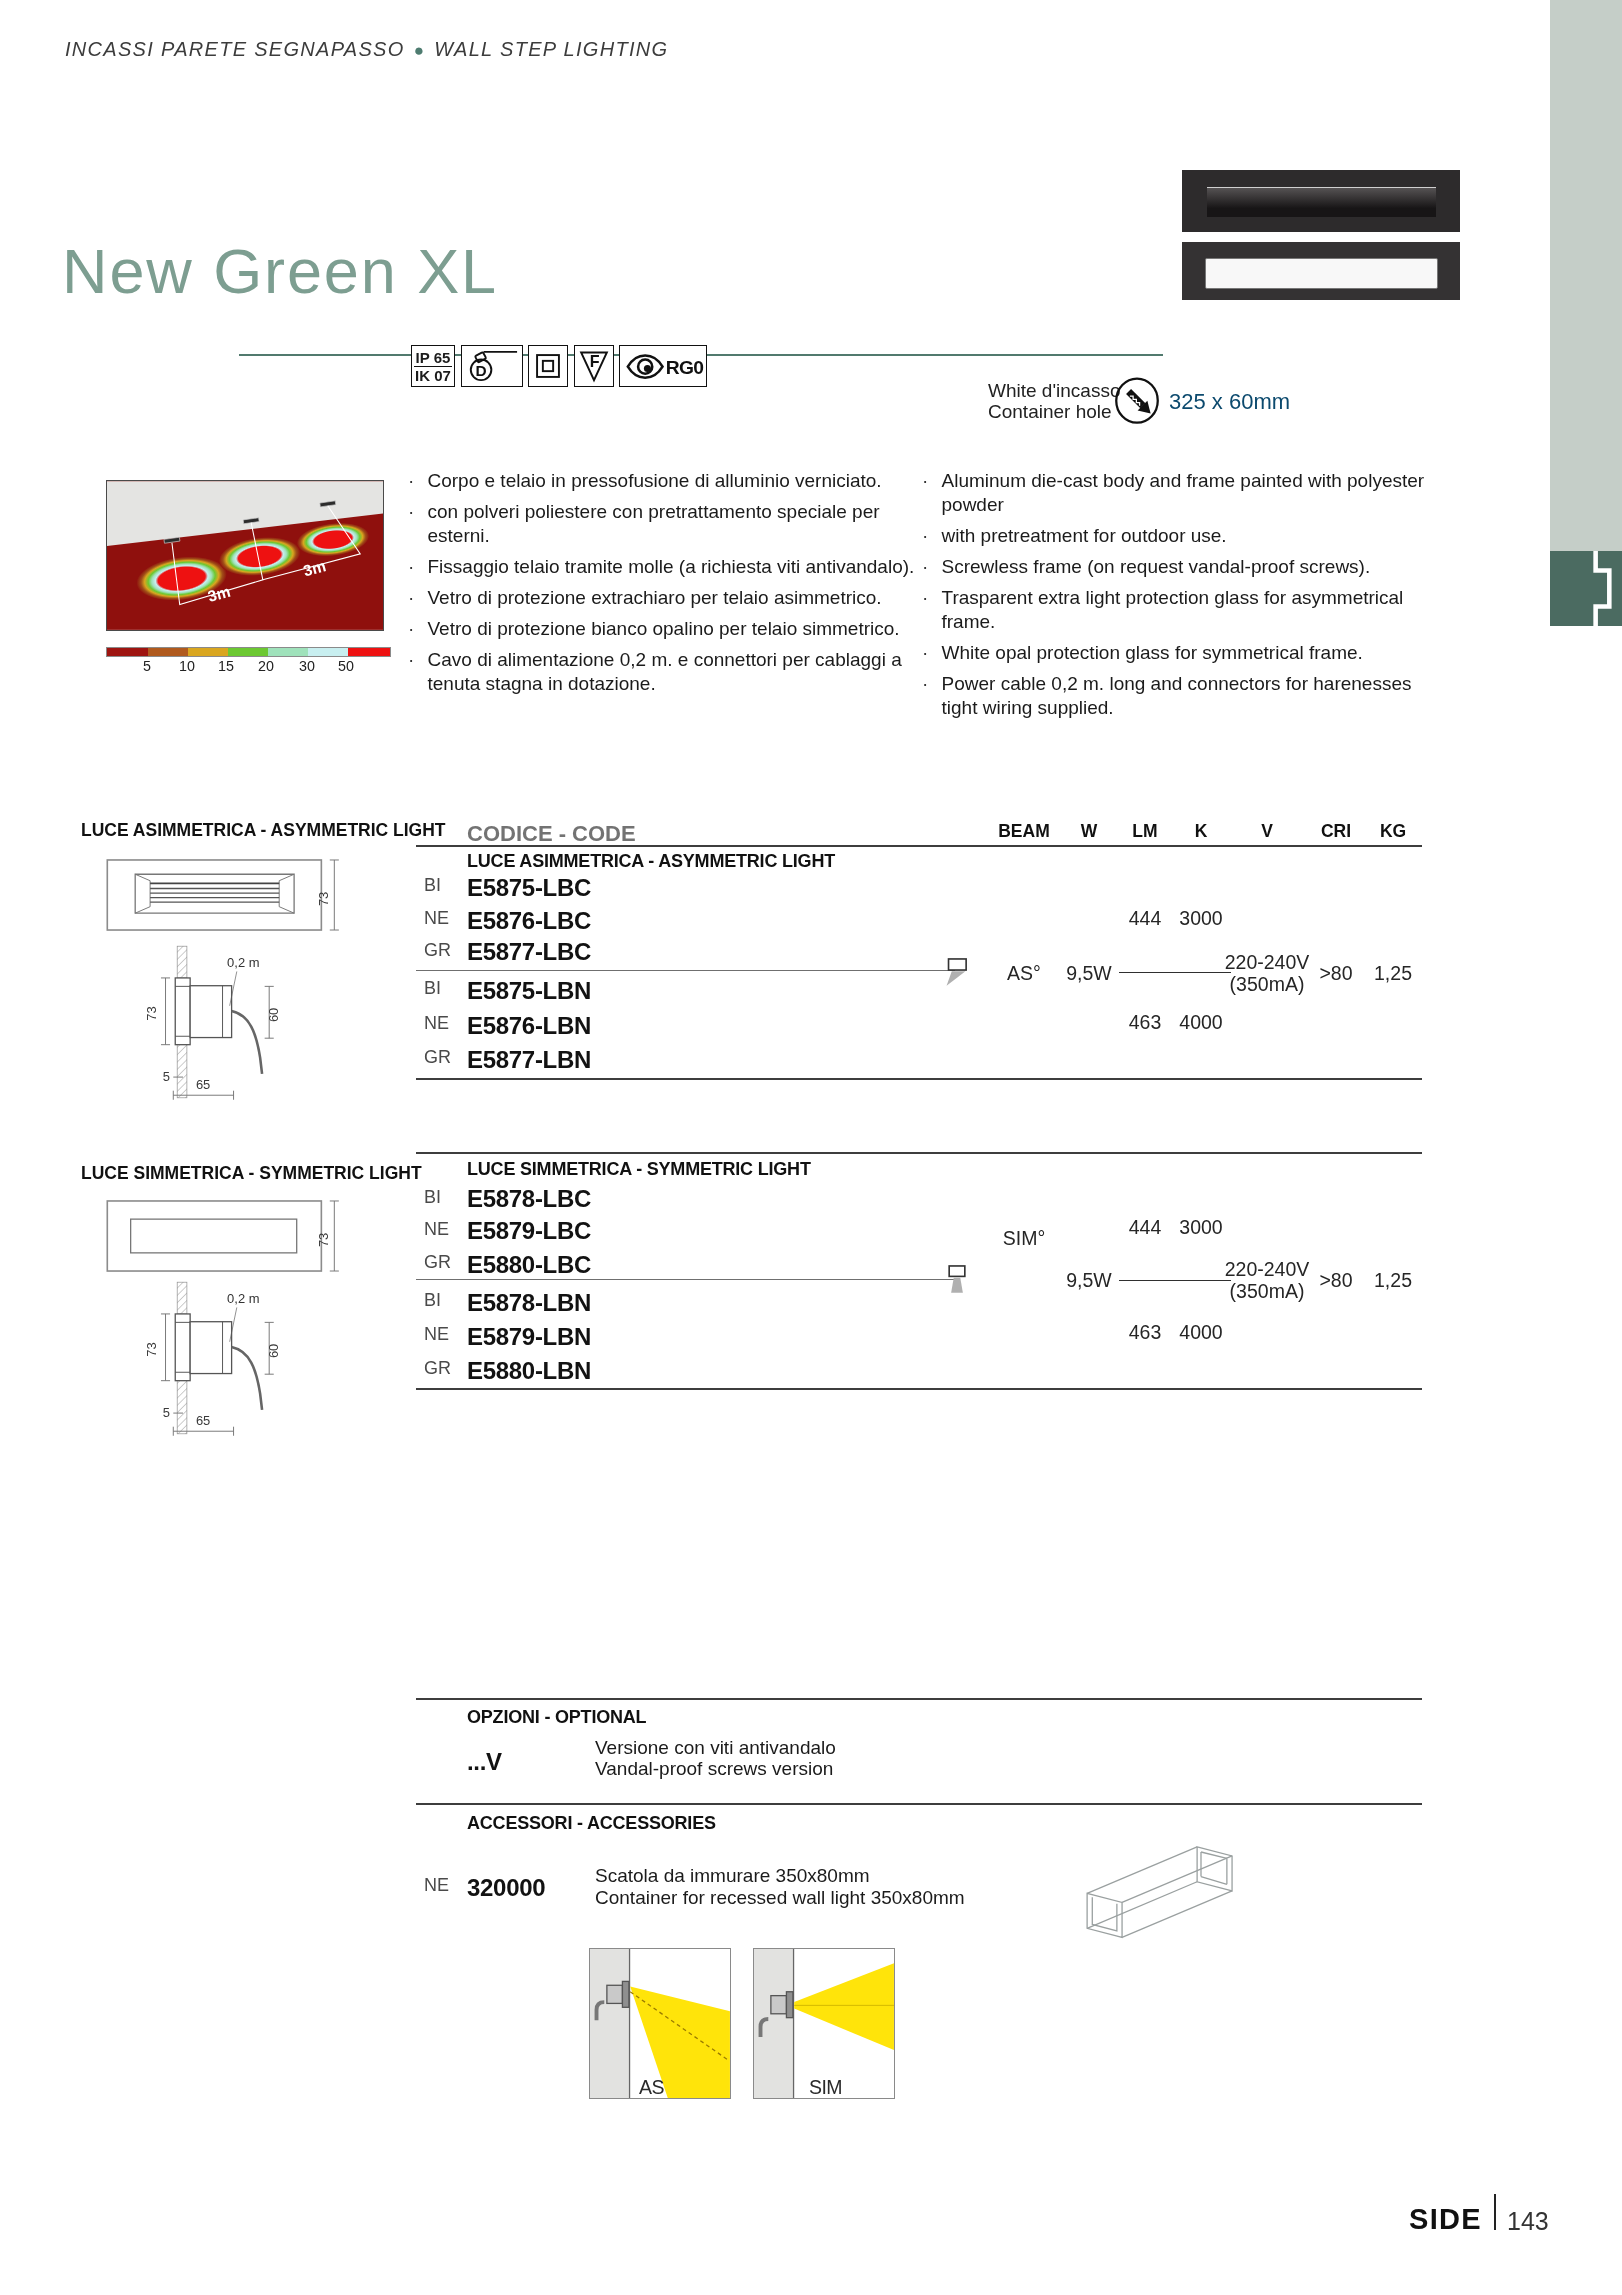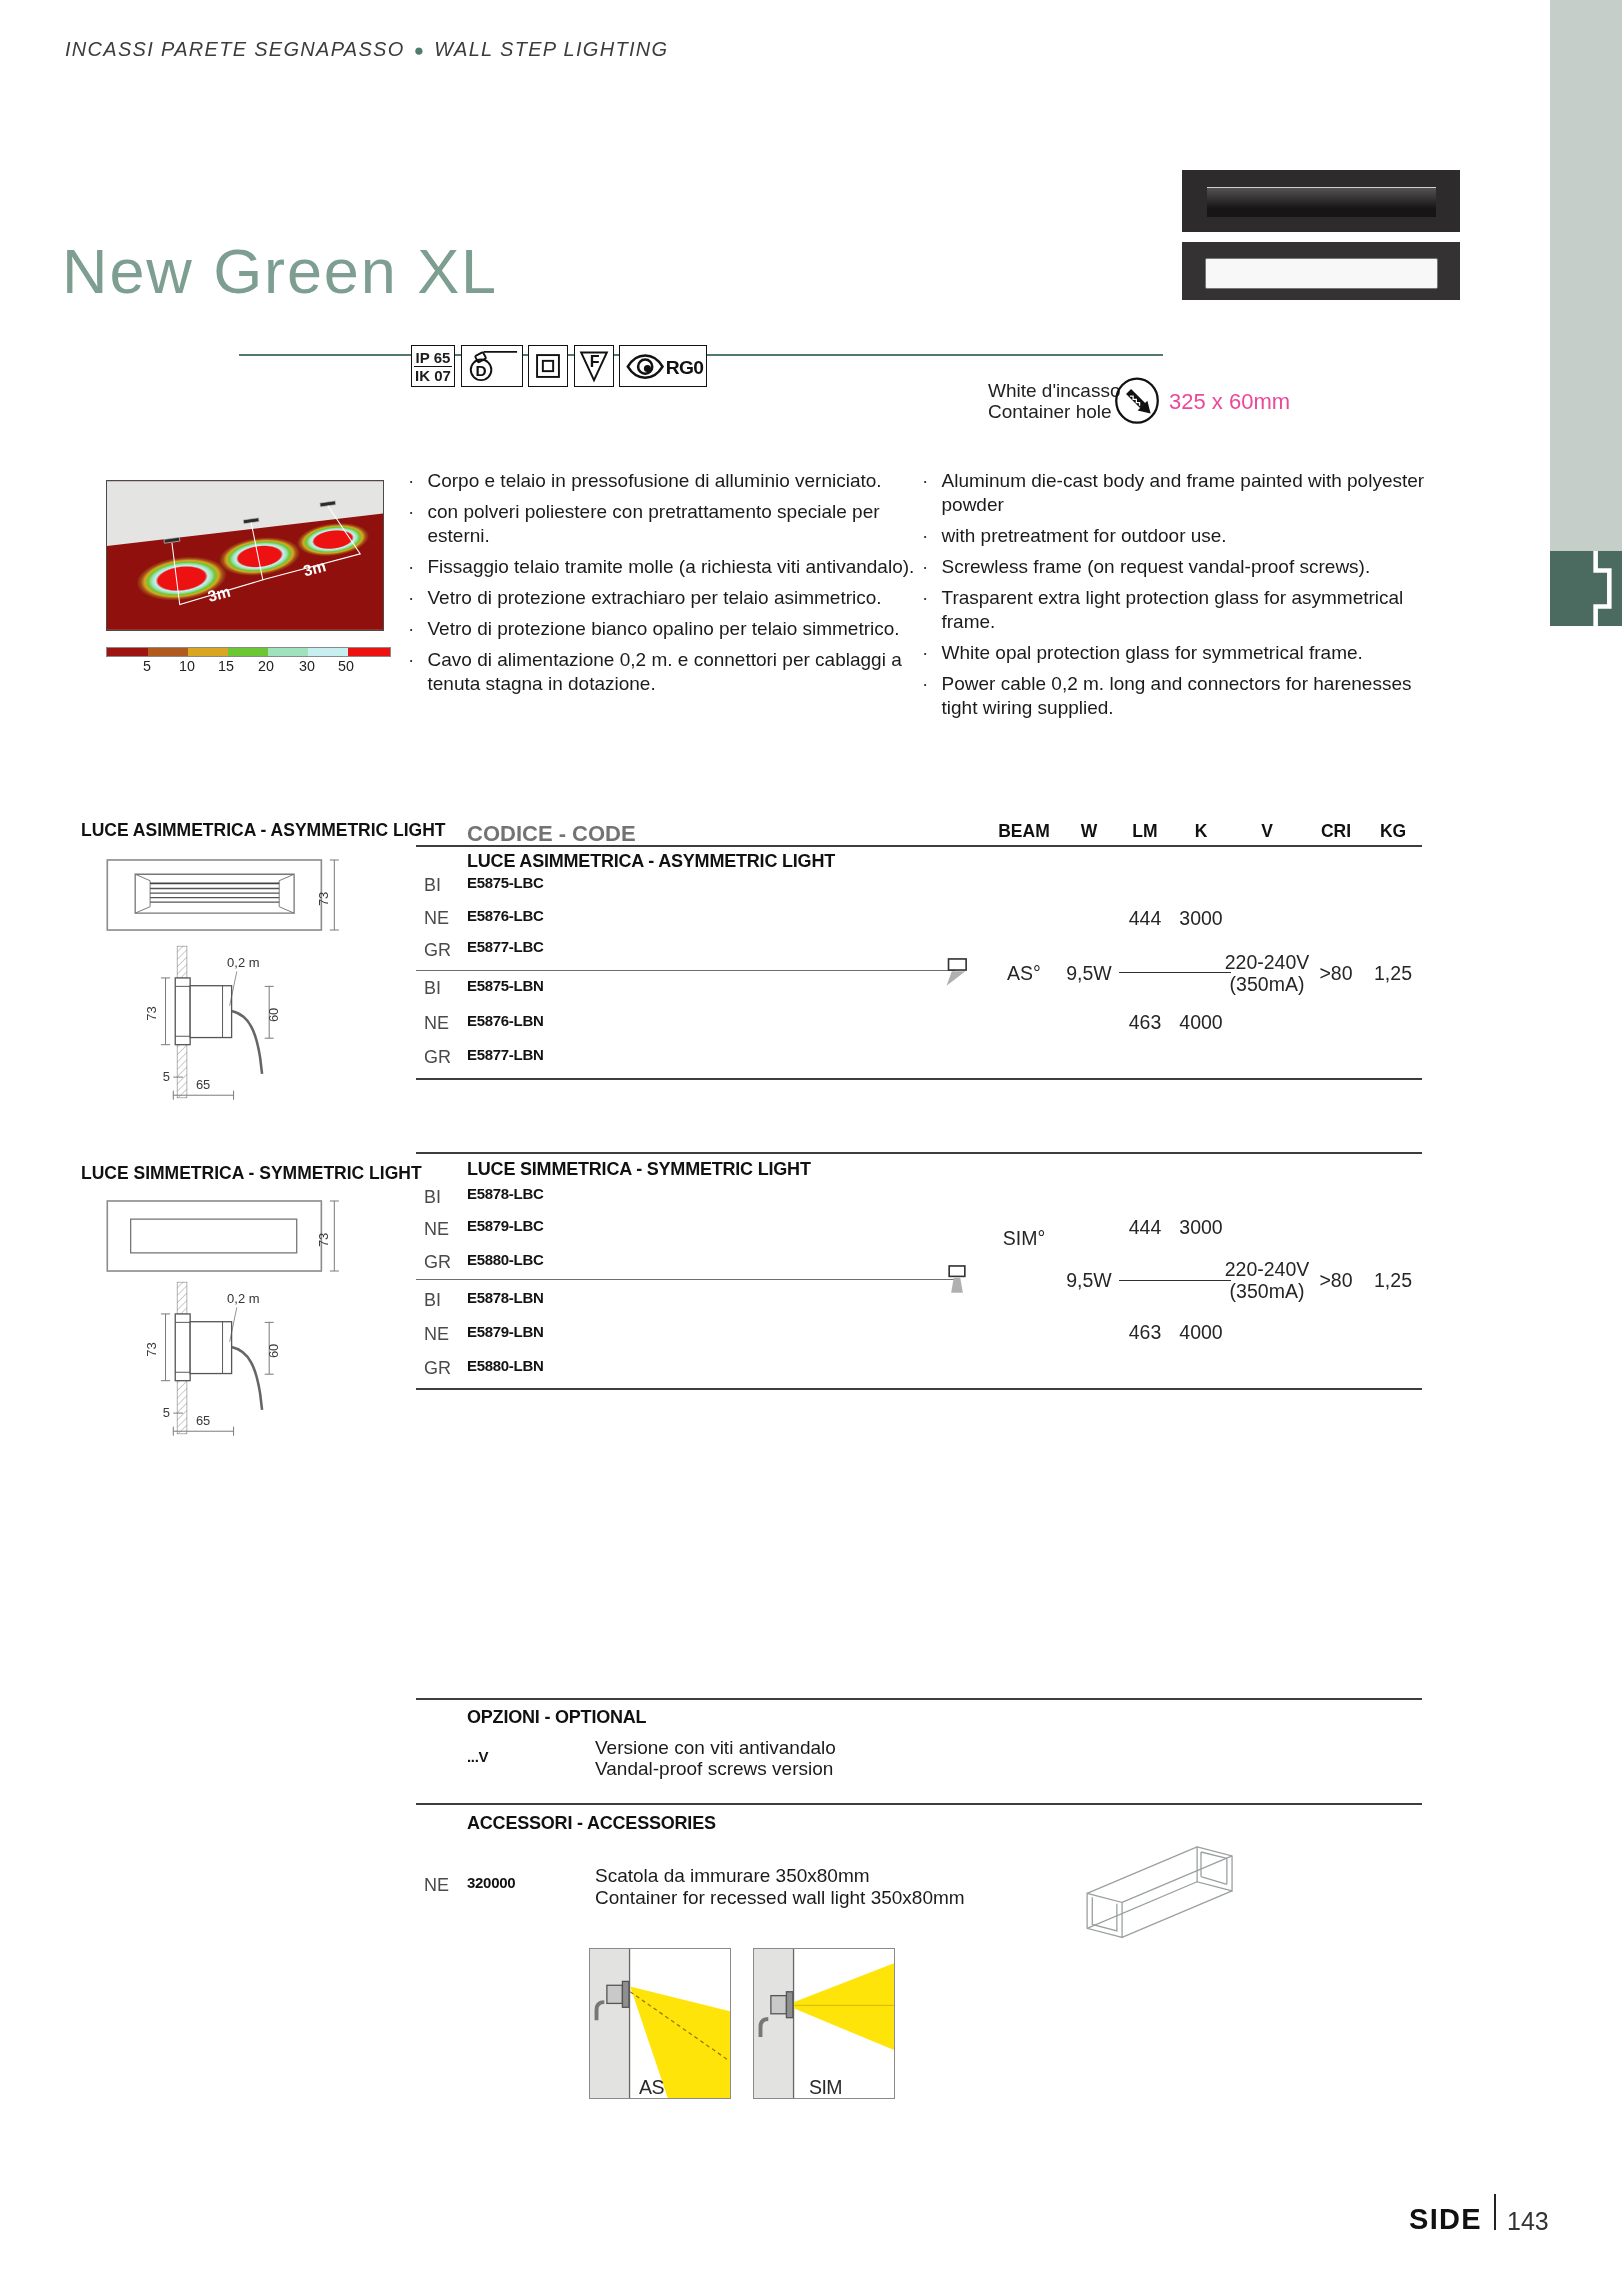--- a/index.html
+++ b/index.html
@@ -10,34 +10,34 @@
   .cat-line{font-style:italic;font-size:20px;letter-spacing:1.3px;color:#3c3c3c;font-weight:500;white-space:nowrap;}
   .cat-dot{color:#4e7c70;font-size:17px;padding:0 9px;font-style:normal;}
   .big-title{font-size:63px;font-weight:100;color:#7d9e91;letter-spacing:1.9px;white-space:nowrap;}
   .title-rule{height:1.9px;background:#517a6e;}
   
   .badge{position:absolute;border:1.9px solid #111;background:#fff;display:flex;align-items:center;justify-content:center;}
   .ipik{display:flex;flex-direction:column;font-weight:700;font-size:15px;line-height:17px;text-align:center;}
   .ipik .top{border-bottom:1.9px solid #111;padding:0 1.9px;}
   
   .recess-txt{font-size:19px;line-height:21.4px;color:#222;}
-  .recess-size{font-size:22px;color:#ec4899;white-space:nowrap;text-align:right;}
+  .recess-size{font-size:22px;color:#0c4a6e;white-space:nowrap;text-align:right;}
   
   .feat-col{position:absolute;display:flex;flex-direction:column;}
   .feat{display:flex;margin-bottom:7.1px;font-size:19px;line-height:24px;color:#1b1b1b;}
   .feat .b{width:19.5px;flex:none;color:#333;}
   .feat .t{white-space:pre-line;}
   
   .rule{position:absolute;background:#3d3d3d;}
   .rule.mid{background:#6f6f6f;}
   .thead{position:absolute;font-size:17.5px;font-weight:700;color:#111;transform:translateX(-50%);white-space:nowrap;}
   .code-head{position:absolute;font-size:22px;font-weight:700;color:#737373;white-space:nowrap;}
   .gtitle{position:absolute;font-size:18px;font-weight:700;color:#111;white-space:nowrap;letter-spacing:-0.2px;}
   .fin{position:absolute;font-size:18px;color:#4a4a4a;white-space:nowrap;}
-  .code{position:absolute;font-size:15px;font-weight:700;color:#121212;letter-spacing:-0.3px;white-space:nowrap;}
+  .code{position:absolute;font-size:24px;font-weight:700;color:#121212;letter-spacing:-0.3px;white-space:nowrap;}
   .val{position:absolute;font-size:19.5px;color:#262626;transform:translate(-50%,-50%);white-space:nowrap;}
   .sec-label{position:absolute;width:279px;text-align:center;font-size:17.5px;font-weight:700;color:#111;white-space:nowrap;}
   
   .opt-desc{position:absolute;font-size:19px;color:#1b1b1b;white-space:nowrap;}
   
   .bd-box{position:absolute;width:140px;height:149px;border:1.3px solid #8a8a8a;background:#fff;}
   .bd-label{position:absolute;font-size:19.5px;color:#2a2a2a;letter-spacing:-0.6px;margin-top:24px;}
   
   .photo{position:absolute;left:1182px;width:278px;}
   

